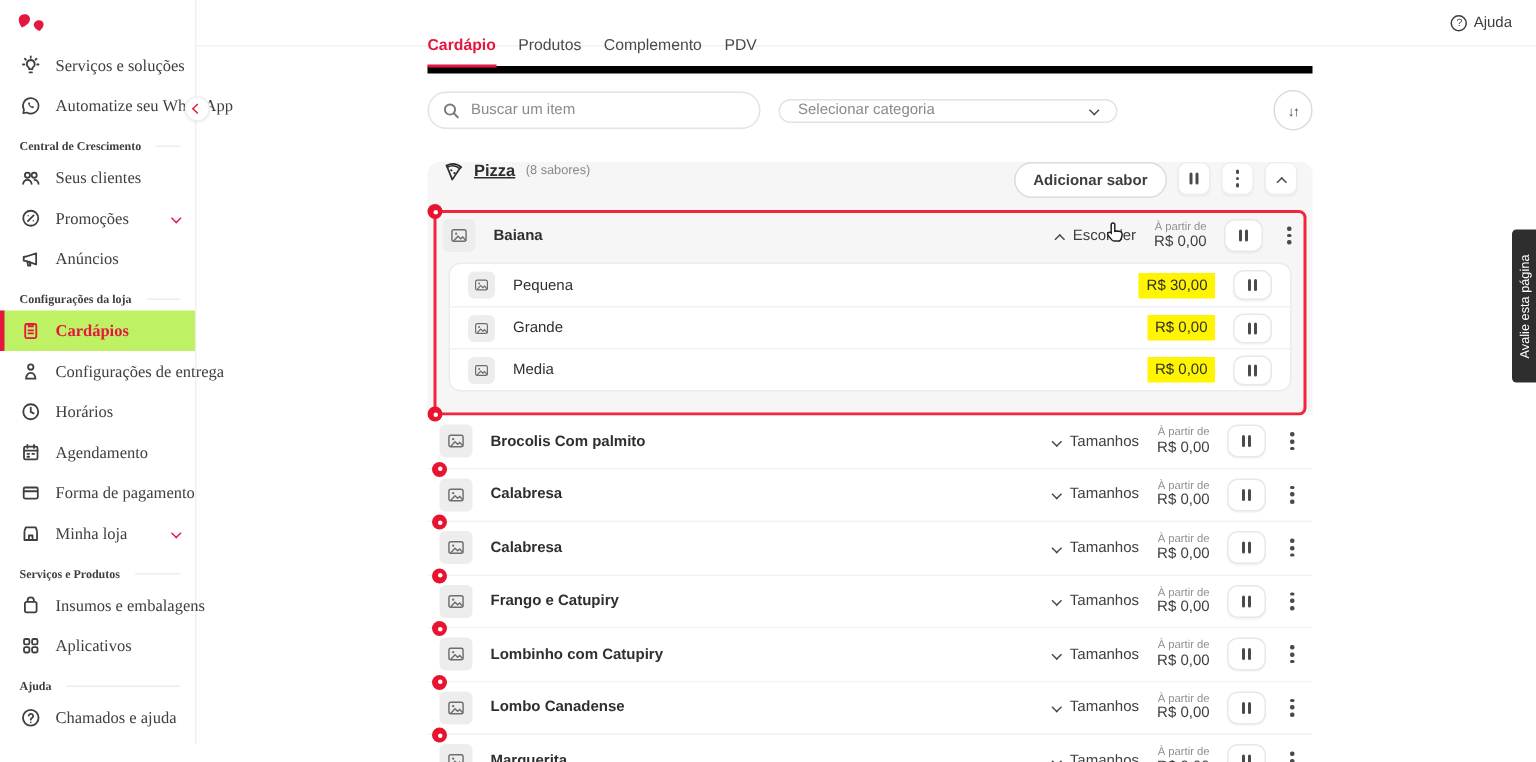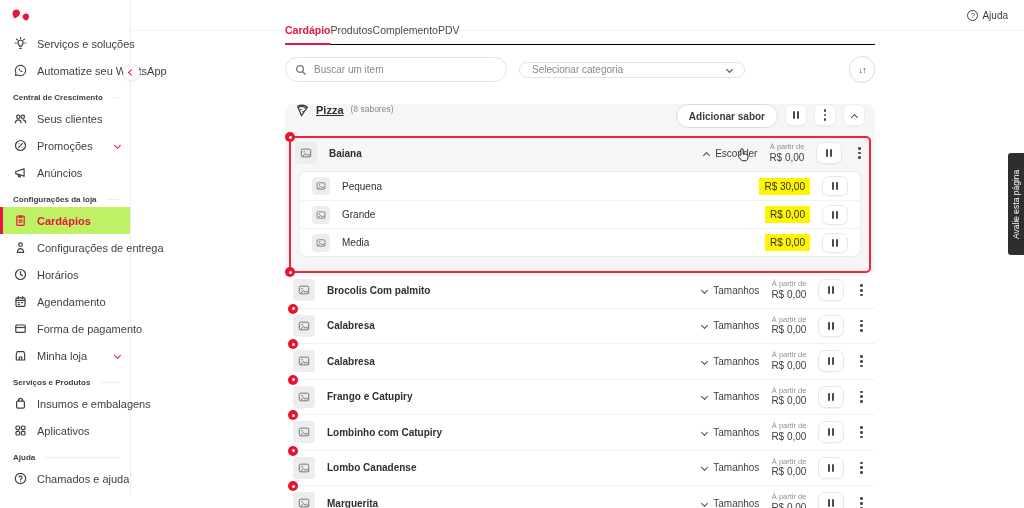--- a/index.html
+++ b/index.html
@@ -7,21 +7,21 @@
     font-family:"Liberation Sans", sans-serif; color:#3e3e3e; }
 
   
   .top-hairline { position:absolute; left:131px; right:0; top:30px; height:1px; background:#f2f2f2; }
   .help-link { position:absolute; right:16px; top:10px; display:flex; align-items:center; gap:4px;
     font-size:10px; color:#3e3e3e; cursor:pointer; }
   .qmark { width:11px; height:11px; border:1px solid #3e3e3e; border-radius:50%;
     font-size:7px; display:flex; align-items:center; justify-content:center; }
 
   
-  .sidebar { position:absolute; left:0; top:0; bottom:12px; width:131px; border-right:1px solid #efefef; background:#fff; }
+  .sidebar { position:absolute; left:0; top:0; bottom:12px; width:131px; border-right:1px solid #efefef; background:#fff;font-family:Liberation Serif, serif; }
   .logo { padding:8px 0 6px 12px; height:30px; }
   .side-item { height:27px; display:flex; align-items:center; gap:9px; padding:0 10px 0 13px;
     font-size:11px; color:#3f3f3f; cursor:pointer; position:relative; white-space:nowrap; }
   .side-item svg { flex:none; }
   .side-item .grow { flex:1; }
   .side-item.active { background:#bef264; color:#e5173f; font-weight:bold; }
   .side-item.active::before { content:""; position:absolute; left:0; top:0; bottom:0; width:3px; background:#e5173f; }
   .side-label { margin:9px 10px 3px 13px; display:flex; align-items:center; gap:10px;
     font-size:8px; font-weight:bold; color:#3e3e3e; white-space:nowrap; }
   .side-label .rule { flex:1; height:1px; background:#ededed; min-width:4px; }
@@ -30,21 +30,21 @@
   .chv.down { transform:rotate(45deg); }
   .chv.up { transform:rotate(-135deg); margin-top:4px; }
   .chv.left { transform:rotate(135deg); }
   .chv.dark { border-color:#4a4a4a; }
   .collapse-btn { position:absolute; left:123px; top:64px; width:17px; height:17px; border-radius:50%;
     background:#fff; border:1px solid #eee; display:flex; align-items:center; justify-content:center;
     z-index:5; cursor:pointer; box-shadow:0 1px 2px rgba(0,0,0,.06); }
 
   
   .content { position:absolute; left:285px; top:24px; width:590px; }
-  .tabs { display:flex; border-bottom:1px solid #000000; font-size:10.5px; color:#4a4a4a; }
+  .tabs { display:flex; gap:15px; border-bottom:5px solid #000000; font-size:10.5px; color:#4a4a4a; }
   .tab { padding-bottom:7px; cursor:pointer; }
   .tab.active { color:#e5173f; font-weight:bold; border-bottom:2px solid #e5173f; margin-bottom:-1px; }
 
   .toolbar { margin-top:11px; display:flex; align-items:center; gap:12px; height:27px; }
   .search-wrap { position:relative; width:222px; height:25px; }
   .search-wrap input { width:100%; height:100%; border:1px solid #e3e3e3; border-radius:14px;
     padding:0 10px 0 28px; font-size:10px; color:#555; outline:none; font-family:inherit; }
   .search-wrap input::placeholder { color:#8a8a8a; }
   .search-ic { position:absolute; left:10px; top:7px; }
   .select { width:226px; height:16px; border:1px solid #e3e3e3; border-radius:14px; display:flex;

